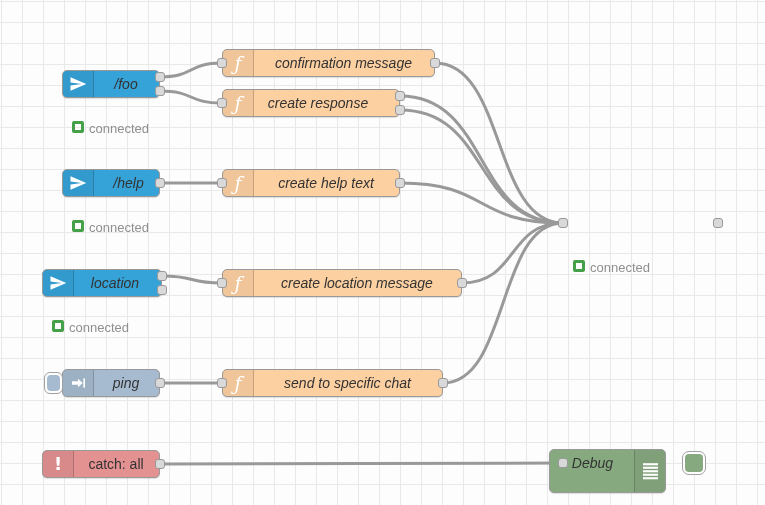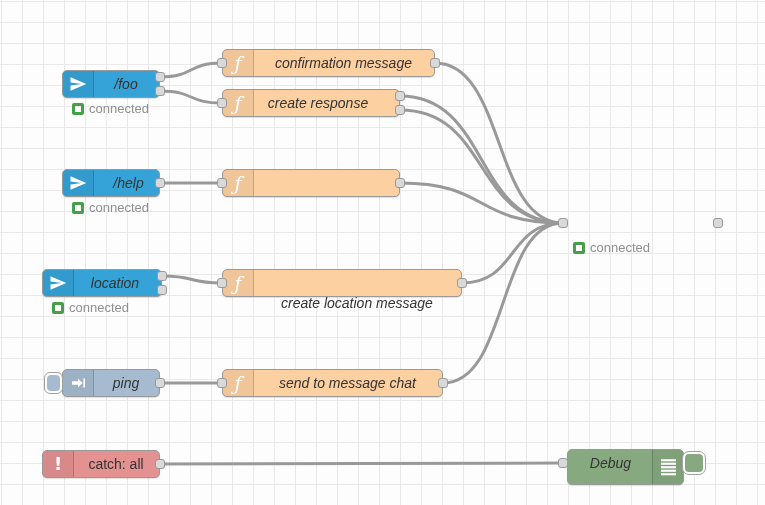--- a/index.html
+++ b/index.html
@@ -47,22 +47,22 @@
     position:absolute; z-index:3; width:10px; height:10px; box-sizing:border-box;
     background:#d9d9d9; border:1px solid #999999; border-radius:3px;
   }
   .btn-outer {
     position:absolute; z-index:2; box-sizing:border-box;
     background:#ffffff; border:1px solid #a0a0a0; border-radius:6px;
   }
   .btn-inner { position:absolute; inset:2px; border-radius:4px; }
 
   .status {
-    position:absolute; z-index:2; display:flex; align-items:center;
-    font-size:13px; color:#8f8f8f;
+    position:absolute; z-index:2; display:flex; 
+    font-size:13px; color:#8f8f8f;margin-top:20px;
   }
   .status-square {
     width:6px; height:6px; margin-right:5px;
     border:3px solid #45a049; border-radius:2px; background:transparent;
   }
 </style>
 </head>
 <body>
 
 <div id="canvas">
@@ -121,20 +121,21 @@
     </div>
     <div class="port" style="left: 155px; top: 178px;"></div>
     <div class="status" style="left: 72px; top: 200px;">
       <div class="status-square"></div>
       <span>connected</span>
     </div>
     <div class="node" style="left: 222px; top: 169px; width: 178px; height: 28px; background: rgb(253, 208, 162);">
       <div class="icon-section">
         <span class="fx">ƒ</span>
       </div>
+      <div class="node-label" style="left: 30px; right: 0px;">create help text</div>
     </div>
     <div class="port" style="left: 217px; top: 178px;"></div>
     <div class="port" style="left: 395px; top: 178px;"></div>
     <div class="node" style="left: 42px; top: 269px; width: 120px; height: 28px; background: rgb(54, 163, 216);">
       <div class="icon-section">
         <svg width="18" height="18" viewBox="0 0 24 24">
           <path fill="#ffffff" d="M2 21 L23 12 L2 3 L2 10 L17 12 L2 14 Z"></path>
         </svg>
       </div>
       <div class="node-label" style="left: 26px; right: 0px;">location</div>
@@ -142,59 +143,59 @@
     <div class="port" style="left: 157px; top: 271px;"></div>
     <div class="port" style="left: 157px; top: 285px;"></div>
     <div class="status" style="left: 52px; top: 300px;">
       <div class="status-square"></div>
       <span>connected</span>
     </div>
     <div class="node" style="left: 222px; top: 269px; width: 240px; height: 28px; background: rgb(253, 208, 162);">
       <div class="icon-section">
         <span class="fx">ƒ</span>
       </div>
-      <div class="node-label" style="left: 30px; right: 0px; margin-top: 20px;">create location message</div>
+      <div class="node-label" style="left: 30px; right: 0px;">create location message</div>
     </div>
     <div class="port" style="left: 217px; top: 278px;"></div>
     <div class="port" style="left: 457px; top: 278px;"></div>
     <div class="node" style="left: 62px; top: 369px; width: 98px; height: 28px; background: rgb(166, 187, 207);">
       <div class="icon-section">
         <svg width="16" height="16" viewBox="0 0 24 24">
           <path fill="#ffffff" d="M3 9.5h9V5.5l7 6.5-7 6.5v-4H3z"></path>
           <rect fill="#ffffff" x="20" y="5" width="2.5" height="14" rx="1"></rect>
         </svg>
       </div>
       <div class="node-label" style="left: 30px; right: 0px;">ping</div>
     </div>
     <div class="port" style="left: 155px; top: 378px;"></div>
     <div class="btn-outer" style="left: 44px; top: 372px; width: 19px; height: 22px;">
       <div class="btn-inner" style="background: rgb(166, 187, 207);"></div>
     </div>
     <div class="node" style="left: 222px; top: 369px; width: 221px; height: 28px; background: rgb(253, 208, 162);">
       <div class="icon-section">
         <span class="fx">ƒ</span>
       </div>
-      <div class="node-label" style="left: 30px; right: 0px;">send to message chat</div>
+      <div class="node-label" style="left: 30px; right: 0px;">send to specific chat</div>
     </div>
     <div class="port" style="left: 217px; top: 378px;"></div>
     <div class="port" style="left: 438px; top: 378px;"></div>
     <div class="port" style="left: 558px; top: 218px;"></div>
     <div class="port" style="left: 713px; top: 218px;"></div>
     <div class="status" style="left: 573px; top: 240px;">
       <div class="status-square"></div>
       <span>connected</span>
     </div>
     <div class="node" style="left: 42px; top: 450px; width: 118px; height: 28px; background: rgb(228, 145, 145);">
       <div class="icon-section">
         <span class="excl">!</span>
       </div>
       <div class="node-label no-italic" style="left: 30px; right: 0px;">catch: all</div>
     </div>
     <div class="port" style="left: 155px; top: 459px;"></div>
-    <div class="node" style="left: 567px; top: 449px; width: 117px; height: 36px; background: rgb(135, 169, 128);">
+    <div class="node" style="left: 549px; top: 449px; width: 117px; height: 44px; background: rgb(135, 169, 128);">
       <div class="icon-section right">
         <svg width="15" height="18" viewBox="0 0 15 18">
           <g fill="#ffffff">
             <rect x="0" y="1.2" width="15" height="2.1"></rect>
             <rect x="0" y="4.7" width="15" height="2.1"></rect>
             <rect x="0" y="8.2" width="15" height="2.1"></rect>
             <rect x="0" y="11.7" width="15" height="2.1"></rect>
             <rect x="0" y="15.2" width="15" height="2.1"></rect>
           </g>
         </svg>

